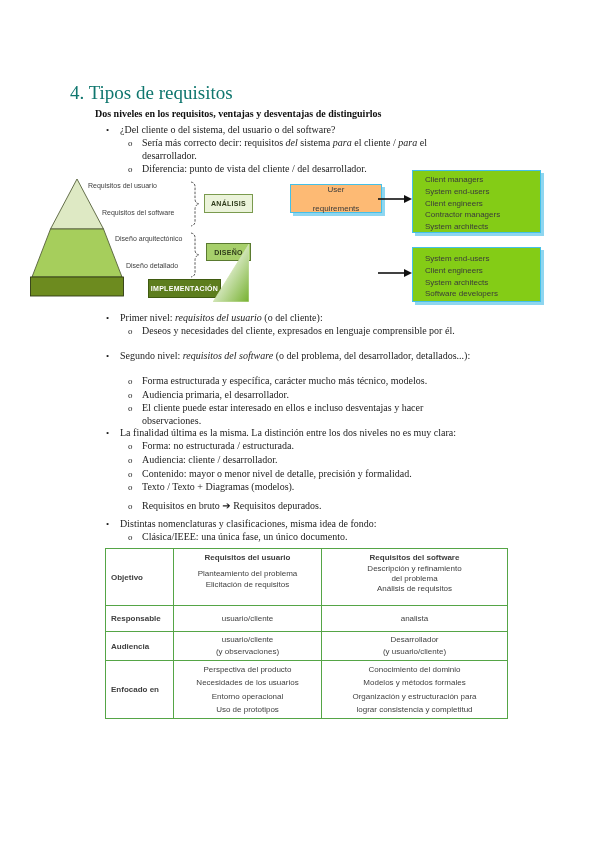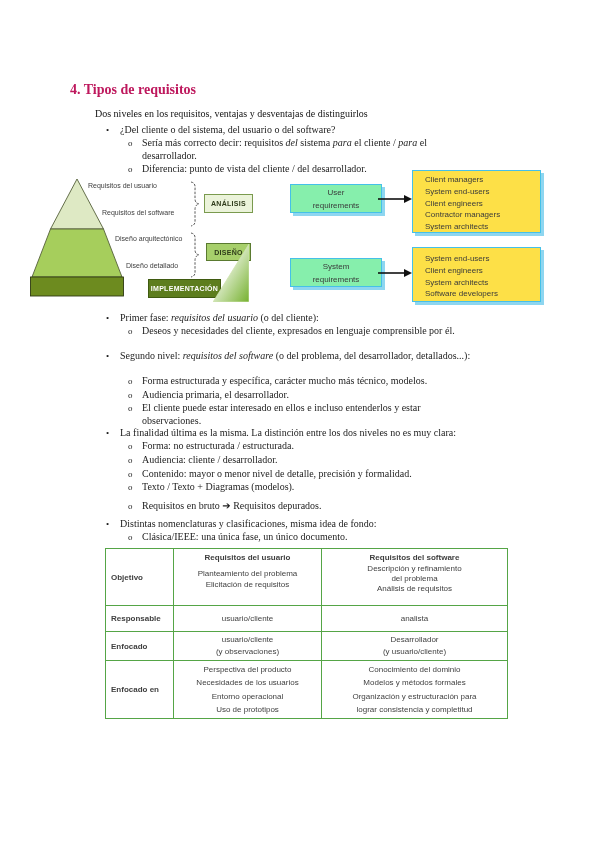--- a/index.html
+++ b/index.html
@@ -1,45 +1,45 @@
 <!DOCTYPE html>
 <html style="--pyramid_top: #dee9c4; --pyramid_mid: #a6ce5c; --pyramid_bottom: #6d8b1f; --stage_light: #ebf3da; --stage_mid: #a7cf6b; --stage_dark: #5d7d1e; --flow_border: #45c0e8; --flow_shadow: #8ed6f0; --table_border: #55a546; --table_text: #3f3f3f; --swoosh_start: #fbfdf8; --swoosh_end: #76b12f;"><head>
 <meta charset="utf-8">
 <style>
   html,body{margin:0;padding:0;background:#e9e9e9;}
   .page{position:relative;width:600px;height:848px;background:#ffffff;margin:0 auto;overflow:hidden;
         font-family:"Liberation Serif",serif;color:#1c1c1c;}
   
-  .title{position:absolute;left:70px;top:82px;font-size:14px;font-weight:bold;color:#be185d;}
-  .subtitle{position:absolute;left:95px;top:108px;font-size:10px;font-weight:normal;color:#111;}
+  .title{position:absolute;left:70px;top:82px;font-size:19px;font-weight:normal;color:#0f766e;}
+  .subtitle{position:absolute;left:95px;top:108px;font-size:10px;font-weight:bold;color:#111;}
   
   .brow{position:absolute;display:flex;align-items:flex-start;font-size:10px;line-height:12.8px;color:#1c1c1c;}
   .brow .mk{width:14px;flex:none;font-size:9px;}
   .brow .tx{flex:1;}
   .l1{left:106px;width:412px;}
   .l2{left:128px;width:346px;}
   .tx i{margin-top:48px;}
   
   .pyr{position:absolute;left:28px;top:176px;width:152px;height:122px;}
   .plabel{position:absolute;font-family:"Liberation Sans",sans-serif;font-size:7px;color:#3c3c3c;white-space:nowrap;}
   .brace{position:absolute;left:188px;width:12px;height:46px;}
   .stage{position:absolute;font-family:"Liberation Sans",sans-serif;font-weight:bold;font-size:7px;
          text-align:center;letter-spacing:.3px;display:flex;align-items:center;justify-content:center;white-space:nowrap;}
   .stage.analisis{left:204px;top:194px;width:47px;height:17px;background:var(--stage_light);border:1px solid #7a9a4e;color:#2f3b1a;}
   .stage.diseno{left:206px;top:243px;width:43px;height:16px;background:var(--stage_mid);border:1px solid #5a7a30;color:#2f3b1a;}
   .stage.implementacion{left:148px;top:279px;width:71px;height:17px;background:var(--stage_dark);border:1px solid #3f5a10;color:#ffffff;}
   .swoosh{position:absolute;left:213px;top:244px;width:36px;height:58px;}
   
-  .reqbox{position:absolute;width:90px;height:27px;background:#86efac;border:1.2px solid var(--flow_border);
+  .reqbox{position:absolute;width:90px;height:27px;background:#fdba74;border:1.2px solid var(--flow_border);
           box-shadow:3px 3px 0 var(--flow_shadow);display:flex;align-items:center;justify-content:center;
-          font-family:"Liberation Sans",sans-serif;font-size:8px;line-height:13px;color:#3a3a3a;text-align:center;}
+          font-family:"Liberation Sans",sans-serif;font-size:8px;line-height:19px;color:#3a3a3a;text-align:center;}
   .reqbox span{display:block;width:58px;}
   .reqbox.user{left:290px;top:184px;}
   .reqbox.system{left:290px;top:258px;}
-  .audbox{position:absolute;left:412px;width:115px;background:#fde047;border:1.2px solid var(--flow_border);
+  .audbox{position:absolute;left:412px;width:115px;background:#84cc16;border:1.2px solid var(--flow_border);
           box-shadow:3px 3px 0 var(--flow_shadow);font-family:"Liberation Sans",sans-serif;font-size:8px;
           line-height:11.8px;color:#3a3a3a;padding:3px 0 0 12px;}
   .audbox.one{top:170px;height:58px;}
   .audbox.two{top:247px;height:48px;padding-top:5px;}
   .arrow{position:absolute;width:34px;height:10px;}
   .arrow.a1{left:378px;top:194px;}
   .arrow.a2{left:378px;top:268px;}
   
   .cmp{position:absolute;left:105px;top:548px;border-collapse:collapse;table-layout:fixed;
        font-family:"Liberation Sans",sans-serif;font-size:8px;color:var(--table_text);}
@@ -101,23 +101,20 @@
         <stop offset="0.25" style="stop-color:var(--swoosh_start)"></stop>
         <stop offset="1" style="stop-color:var(--swoosh_end)"></stop>
       </linearGradient>
     </defs>
     <polygon points="36,0 36,58 0,58" fill="url(#sw)" stroke="#cfe3ad" stroke-width="0.8"></polygon>
   </svg>
 
   <div class="reqbox user">
     <span>User requirements</span>
   </div>
-  <div class="reqbox system">
-    <span>System requirements</span>
-  </div>
   <svg class="arrow a1" viewBox="0 0 34 10">
     <line x1="0" y1="5" x2="26" y2="5" stroke="#111" stroke-width="1.6"></line>
     <polygon points="26,1 34,5 26,9" fill="#111"></polygon>
   </svg>
   <svg class="arrow a2" viewBox="0 0 34 10">
     <line x1="0" y1="5" x2="26" y2="5" stroke="#111" stroke-width="1.6"></line>
     <polygon points="26,1 34,5 26,9" fill="#111"></polygon>
   </svg>
   <div class="audbox one">
       <div>Client managers</div>
@@ -128,41 +125,41 @@
     </div>
   <div class="audbox two">
       <div>System end-users</div>
       <div>Client engineers</div>
       <div>System architects</div>
       <div>Software developers</div>
     </div>
 
   <div class="brow l1" style="top:312px">
     <span class="mk">•</span>
-    <div class="tx"><span>Primer fase: </span><i>requisitos del usuario</i><span> (o del cliente):</span></div>
+    <div class="tx"><span>Primer nivel: </span><i>requisitos del usuario</i><span> (o del cliente):</span></div>
   </div>
   <div class="brow l2" style="top:325px">
     <span class="mk">o</span>
     <div class="tx">Deseos y necesidades del cliente, expresados en lenguaje comprensible por él.</div>
   </div>
   <div class="brow l1" style="top:350px">
     <span class="mk">•</span>
     <div class="tx"><span>Segundo nivel: </span><i>requisitos del software</i><span> (o del problema, del desarrollador, detallados...):</span></div>
   </div>
   <div class="brow l2" style="top:375px">
     <span class="mk">o</span>
     <div class="tx">Forma estructurada y específica, carácter mucho más técnico, modelos.</div>
   </div>
   <div class="brow l2" style="top:389px">
     <span class="mk">o</span>
     <div class="tx">Audiencia primaria, el desarrollador.</div>
   </div>
   <div class="brow l2" style="top:402px">
     <span class="mk">o</span>
-    <div class="tx">El cliente puede estar interesado en ellos e incluso entenderlos y estar observaciones.</div>
+    <div class="tx">El cliente puede estar interesado en ellos e incluso desventajas y hacer observaciones.</div>
   </div>
   <div class="brow l1" style="top:427px">
     <span class="mk">•</span>
     <div class="tx">La finalidad última es la misma. La distinción entre los dos niveles no es muy clara:</div>
   </div>
   <div class="brow l2" style="top:440px">
     <span class="mk">o</span>
     <div class="tx">Forma: no estructurada / estructurada.</div>
   </div>
   <div class="brow l2" style="top:454px">
@@ -222,21 +219,21 @@
               <div>usuario/cliente</div>
             </div>
           </td>
         <td>
             <div class="lines">
               <div>analista</div>
             </div>
           </td>
       </tr>
       <tr style="height:29px">
-        <td class="lbl">Enfocado</td>
+        <td class="lbl">Audiencia</td>
         <td>
             <div class="lines lh12">
               <div>usuario/cliente</div>
               <div>(y observaciones)</div>
             </div>
           </td>
         <td>
             <div class="lines lh12">
               <div>Desarrollador</div>
               <div>(y usuario/cliente)</div>

